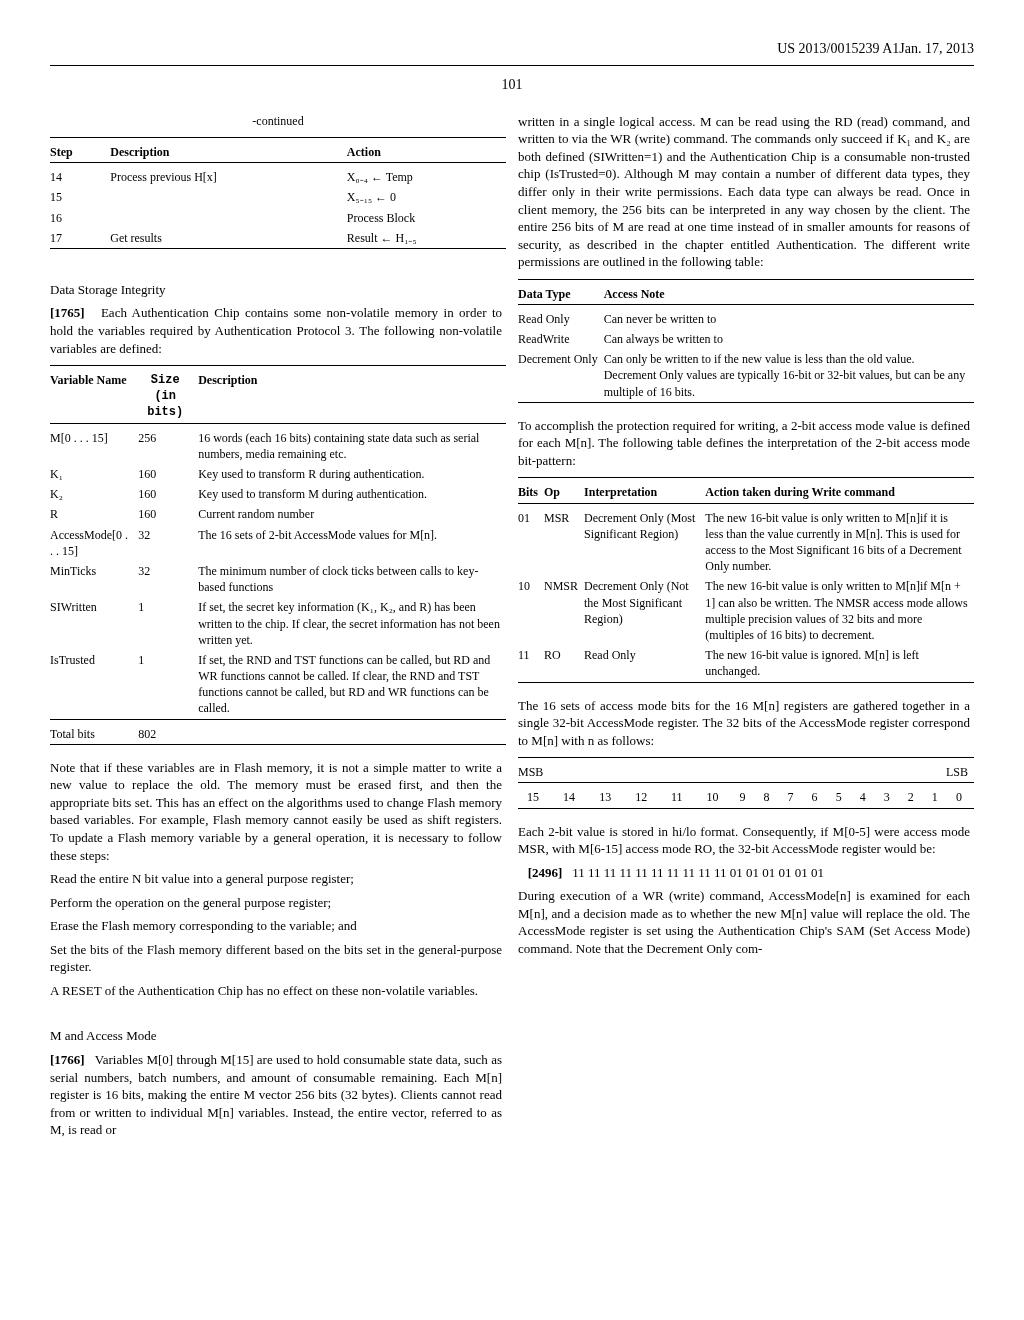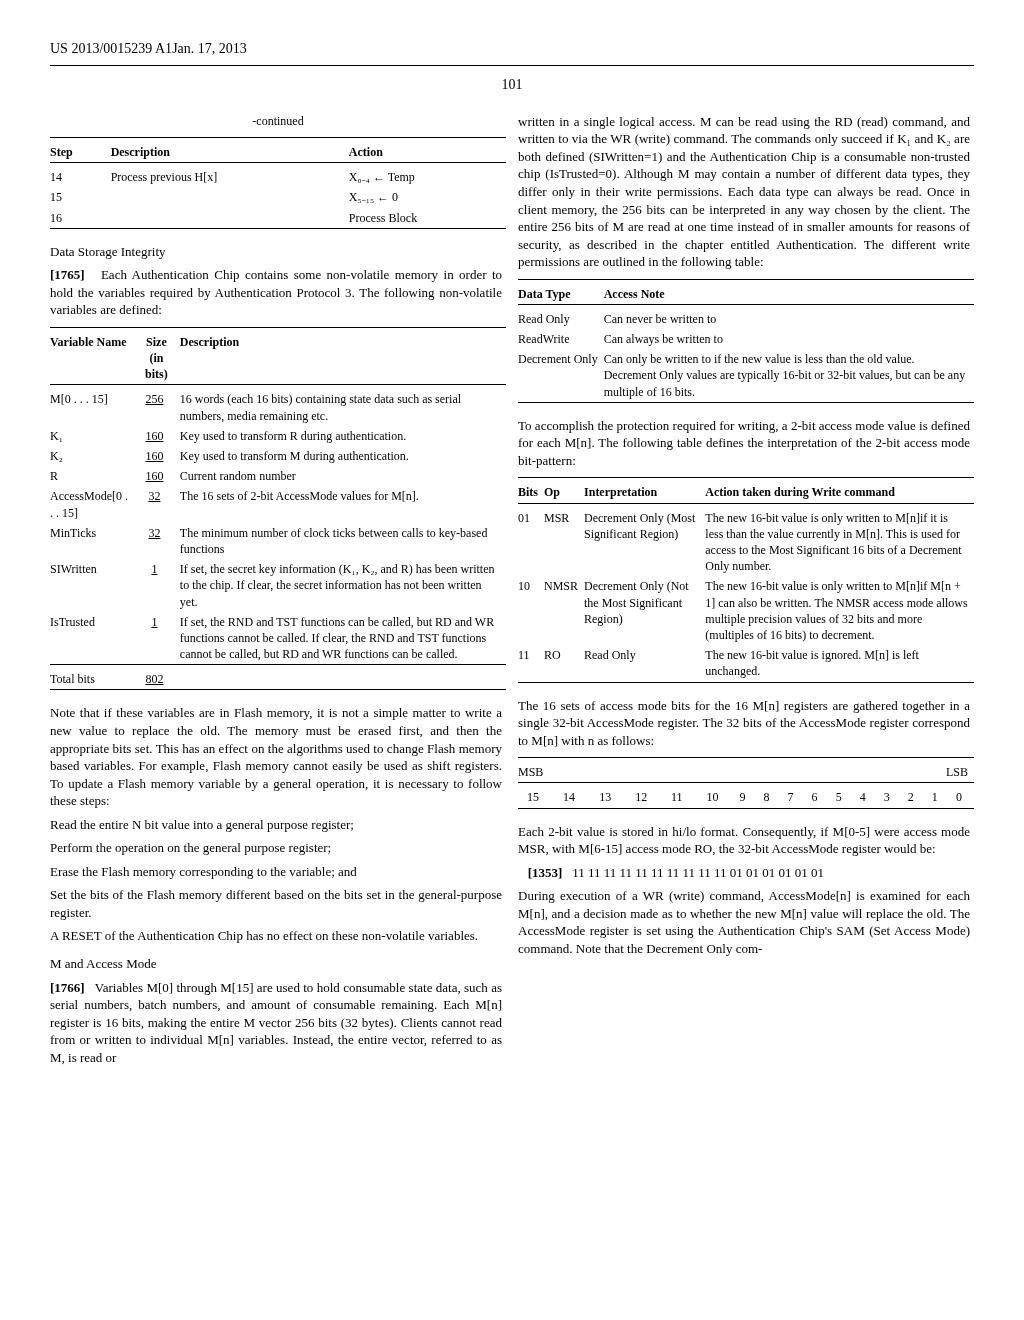--- a/index.html
+++ b/index.html
@@ -6,21 +6,21 @@
     font-family: "Times New Roman", Times, serif;
     font-size: 13px;
     line-height: 1.35;
     margin: 0;
     padding: 40px 50px;
     color: #000;
     background: #fff;
   }
   .page-header {
     display: flex;
-    justify-content: flex-start;
+    justify-content: flex-end;
     font-size: 14px;
     margin-bottom: 6px;
   }
   hr.header-rule {
     border: none;
     border-top: 1.5px solid #000;
     margin: 0 0 10px 0;
   }
   .page-number {
     text-align: center;
@@ -37,41 +37,41 @@
   }
   p {
     margin: 0 4px 6px 0;
     text-align: justify;
   }
   p.no-justify { text-align: left; }
   .para-num {
     font-weight: bold;
   }
   .section-heading {
-    margin: 10px 0 6px 0;
+    margin: 28px 0 6px 0;
   }
   table {
     border-collapse: collapse;
     width: 100%;
     font-size: 12px;
     margin: 8px 0 10px 0;
   }
   th, td {
     text-align: left;
     vertical-align: top;
     padding: 2px 6px 2px 0;
   }
   .tbl-continued-caption {
     text-align: center;
     font-size: 12px;
     margin-bottom: 2px;
   }
   .thin-rule { border-top: 1px solid #000; height:0; }
-  .center-col { text-align: center; }
-  .num-col { text-align: center; padding-right: 10px; text-decoration: underline; }
+  .center-col { text-align: center; font-family: Liberation Mono, monospace; }
+  .num-col { text-align: left; padding-right: 10px; }
   .msb-lsb-row td { text-align: center; }
 </style>
 </head>
 <body>
 
 <div class="page-header">
   <span>US 2013/0015239 A1</span>
   <span>Jan. 17, 2013</span>
 </div>
 <hr class="header-rule">
@@ -102,20 +102,25 @@
       </tr>
       <tr>
         <td>15</td>
         <td></td>
         <td>X₅₋₁₅ ← 0</td>
       </tr>
       <tr>
         <td>16</td>
         <td></td>
         <td>Process Block</td>
+      </tr>
+      <tr>
+        <td>17</td>
+        <td>Get results</td>
+        <td>Result ← H₁₋₅</td>
       </tr>
       <tr>
             <td colspan="3" class="thin-rule"></td>
           </tr>
     </tbody>
       </table>
 
     <p class="section-heading no-justify">Data Storage Integrity</p>
 
     <p>
@@ -310,18 +315,18 @@
       </tr>
       <tr>
             <td colspan="16" class="thin-rule"></td>
           </tr>
     </tbody>
       </table>
 
     <p>Each 2-bit value is stored in hi/lo format. Consequently, if M[0-5] were access mode MSR, with M[6-15] access mode RO, the 32-bit AccessMode register would be:</p>
 
     <p>
-      &nbsp;&nbsp;&nbsp;<span class="para-num">[1353]</span>&nbsp;&nbsp;&nbsp;<span>11 11 11 11 11 11 11 11 11 11 01 01 01 01 01 01</span>
+      &nbsp;&nbsp;&nbsp;<span class="para-num">[2496]</span>&nbsp;&nbsp;&nbsp;<span>11 11 11 11 11 11 11 11 11 11 01 01 01 01 01 01</span>
     </p>
 
     <p>During execution of a WR (write) command, AccessMode[n] is examined for each M[n], and a decision made as to whether the new M[n] value will replace the old. The AccessMode register is set using the Authentication Chip's SAM (Set Access Mode) command. Note that the Decrement Only com-</p>
   </div>
 </div>
 
 </body></html>

